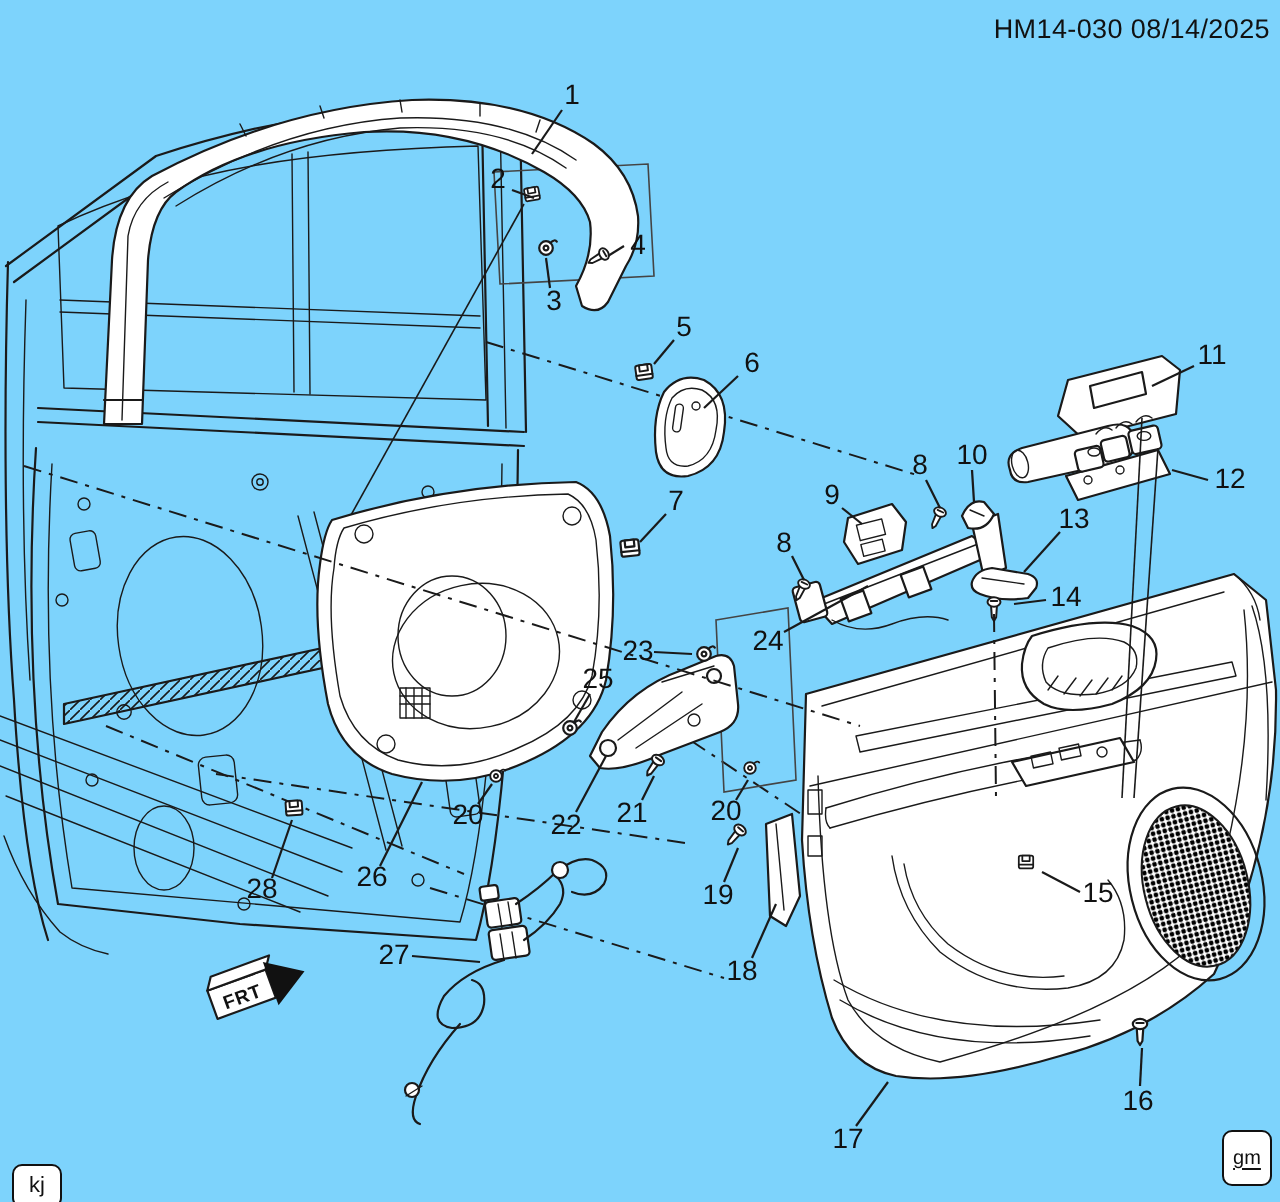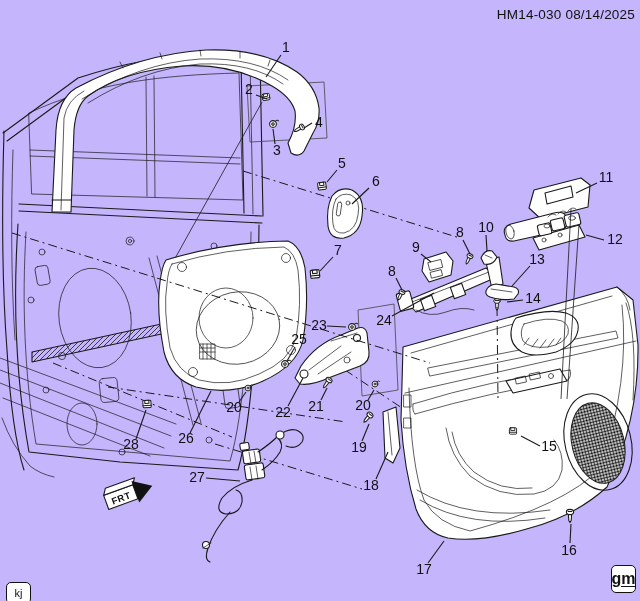--- a/index.html
+++ b/index.html
@@ -1,32 +1,32 @@
 <!DOCTYPE html>
 <html><head>
 <meta charset="utf-8">
 <style>
   html,body{margin:0;padding:0;background:#fff;}
-  .stage{position:relative;width:640px;height:601px;background:#c4b5fd;overflow:hidden;
+  .stage{position:relative;width:640px;height:601px;background:#7dd3fc;overflow:hidden;
          font-family:"Liberation Sans",sans-serif;color:#111;}
   .hdr{position:absolute;top:7px;right:5px;font-size:13.5px;letter-spacing:.2px;}
   svg{position:absolute;left:0;top:0;}
   .ln{fill:none;stroke:#1a1a1a;stroke-width:1.1;stroke-linejoin:round;stroke-linecap:round;}
   .thin{stroke-width:.7;}
   .fw{fill:#fff;}
   .pl{fill:none;stroke:#444;stroke-width:.8;}
   .dd{fill:none;stroke:#1a1a1a;stroke-width:1;stroke-dasharray:9 4 2 4;}
   .proj{fill:none;stroke:#1a1a1a;stroke-width:.8;}
   .leader{stroke:#1a1a1a;stroke-width:1.1;}
   .callout{font:14px "Liberation Sans",sans-serif;fill:#111;text-anchor:middle;}
   .frt{font:bold 9.5px "Liberation Sans",sans-serif;fill:#111;letter-spacing:.5px;}
   .tagbox{position:absolute;border:1.6px solid #111;border-radius:5px;display:flex;
           align-items:center;justify-content:center;background:#fff;}
   .tag-kj{left:6px;top:582px;width:23px;height:20px;font-size:11px;}
-  .tag-gm{left:611px;top:565px;width:23px;height:26px;font-size:16px;font-weight:bold;}
+  .tag-gm{left:611px;top:565px;width:23px;height:26px;font-size:10px;font-weight:normal;}
   .tag-gm span{text-decoration:underline;text-underline-offset:2px;}
 </style>
 </head>
 <body>
 
 <div class="stage">
   <div class="hdr">HM14-030 08/14/2025</div>
 
   <svg width="640" height="601" viewBox="0 0 640 601">
     <defs>

